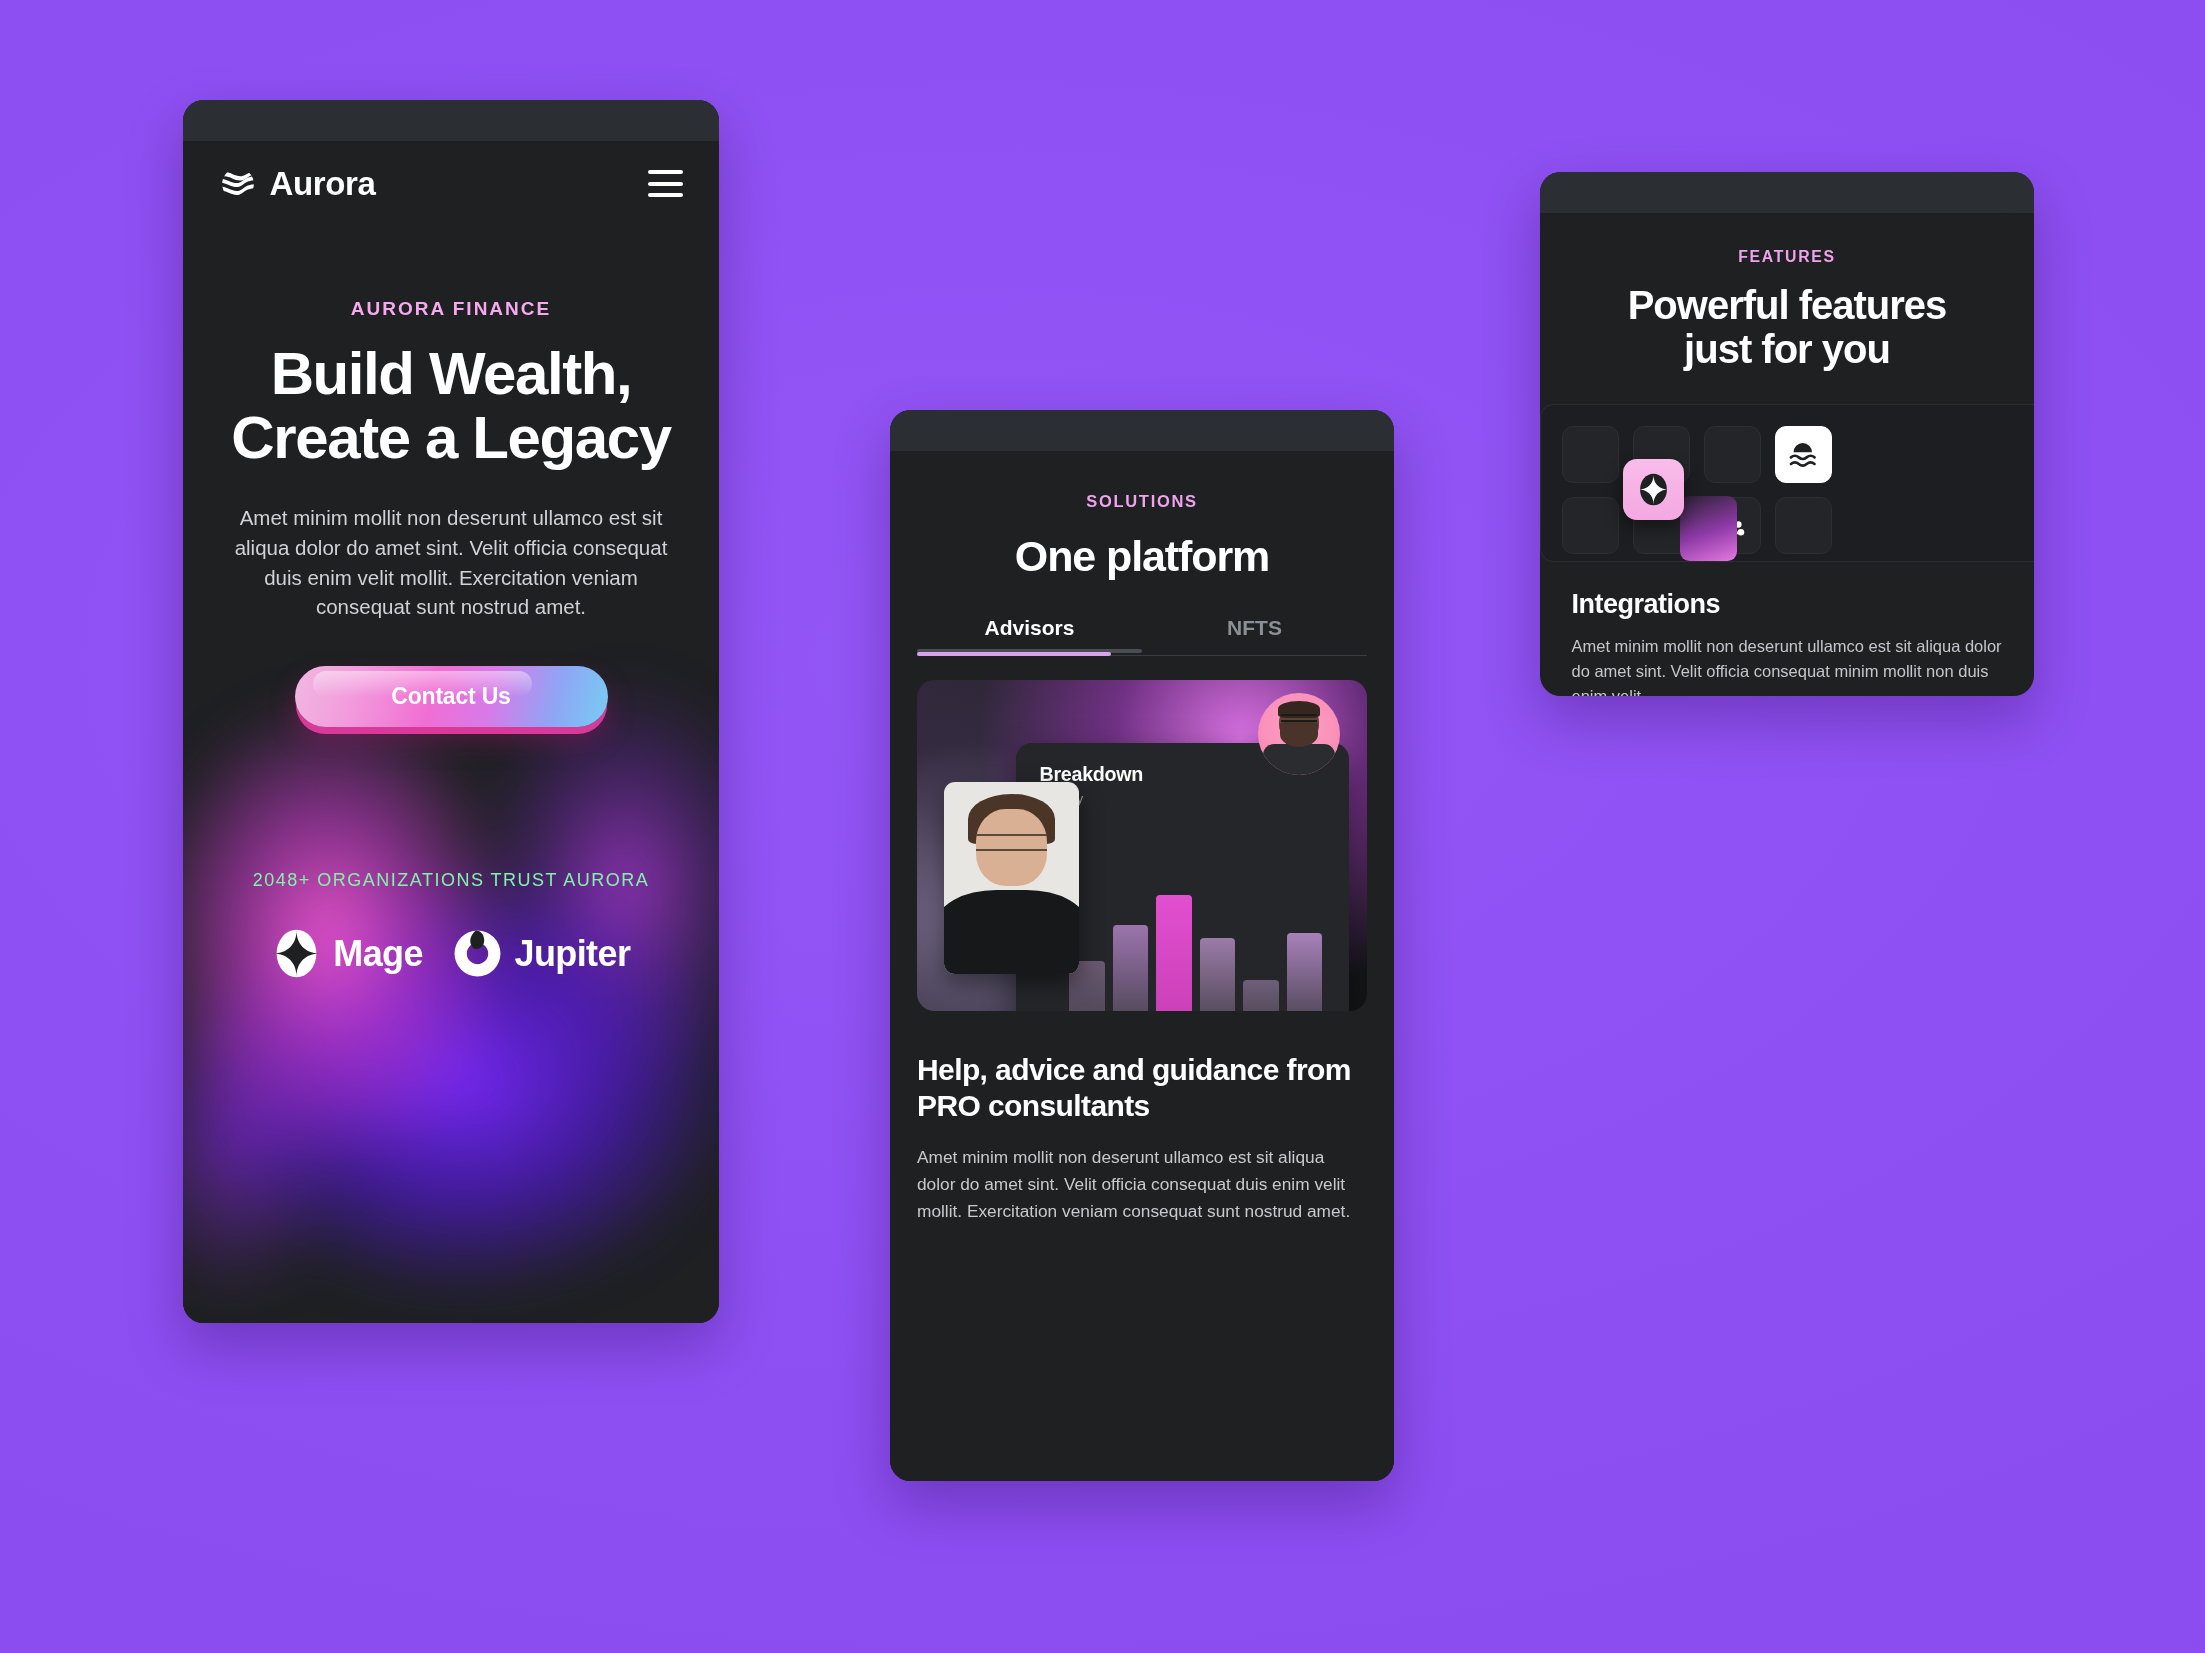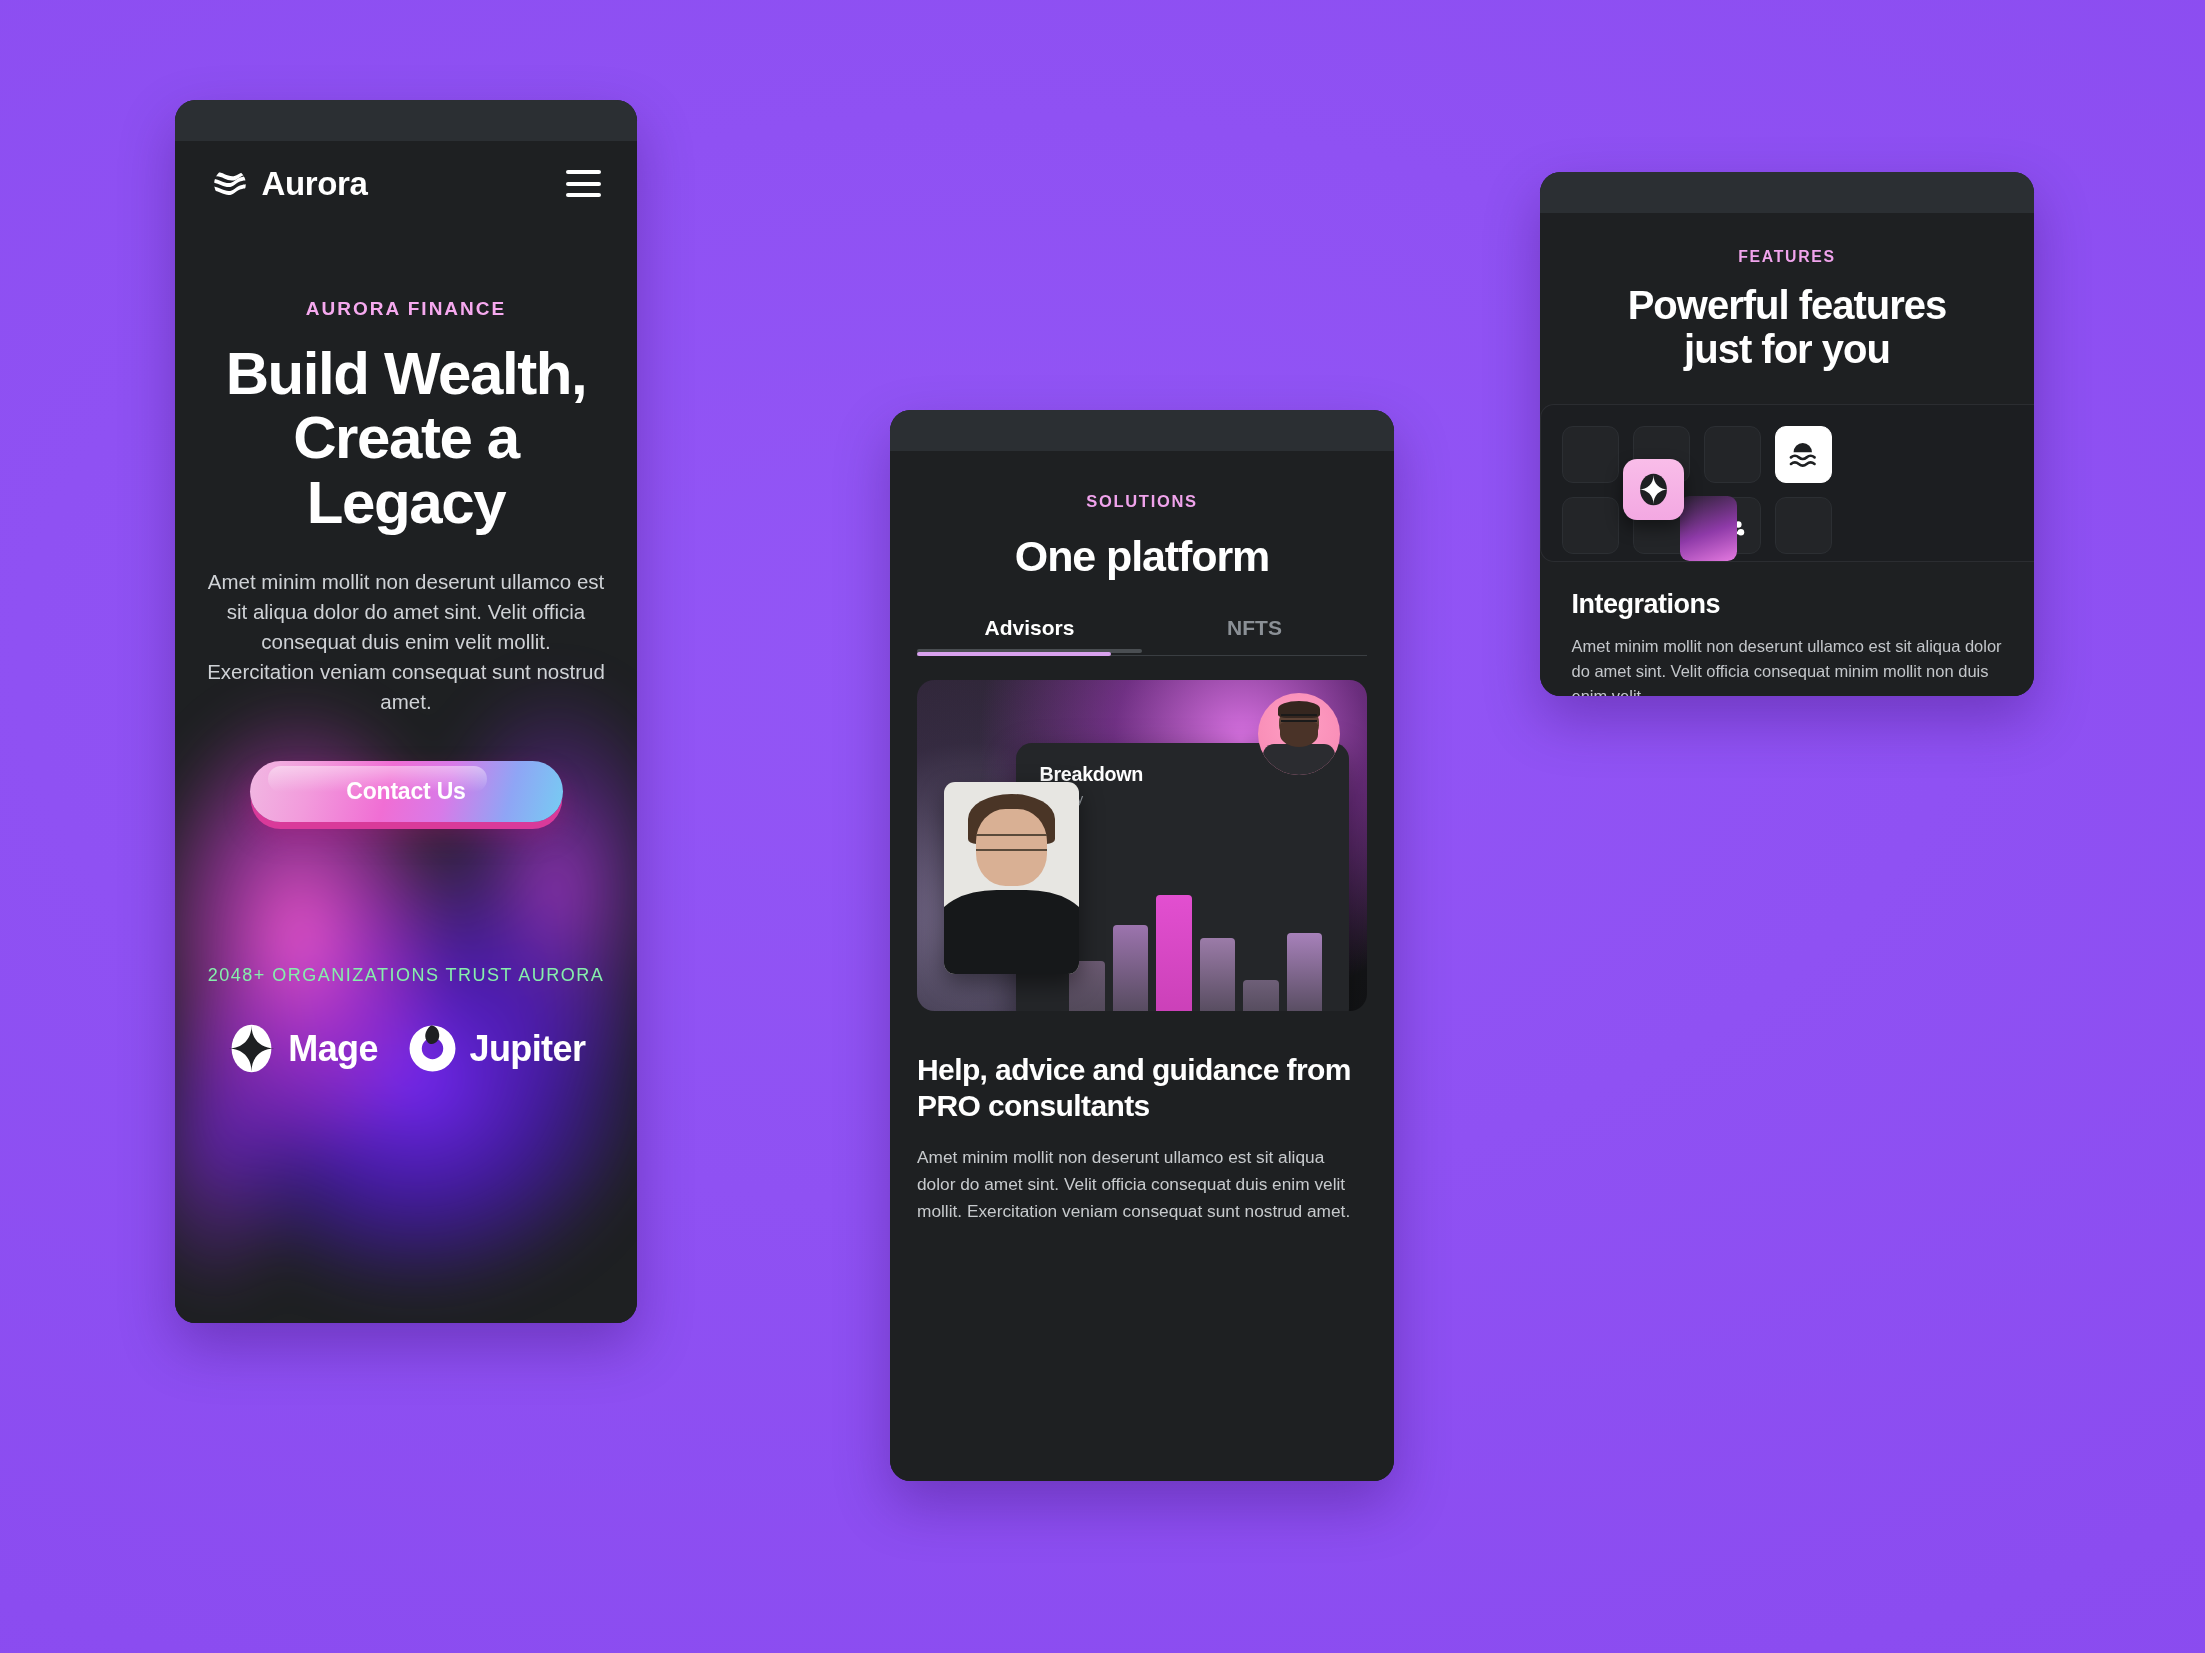--- a/index.html
+++ b/index.html
@@ -27,21 +27,21 @@
     width: 100%;
   }
   .screen {
     position: relative;
     width: 100%;
     background: #1e2022;
     overflow: hidden;
   }
 
   
-  #phone1 { left: 175px; top: 100px; width: 462px; height: 1223px; }
+  #phone1 { left: 183px; top: 100px; width: 536px; height: 1223px; }
   #phone1 .screen { height: calc(100% - 41px); }
 
   .p1-nav {
     position: relative; z-index: 5;
     display: flex; align-items: center; justify-content: space-between;
     padding: 23.6px 36px 0 36px;
   }
   .brand { display: flex; align-items: center; gap: 12.6px; }
   .brand-mark { width: 38px; height: 38px; display:block; }
   .brand-name {
@@ -164,21 +164,21 @@
   .avatar-card .face2 { position:absolute; left: 24%; top: 14%; width: 52%; height: 40%; border-radius: 42%; background:#d9b094; }
   .avatar-card .glass2 { position:absolute; left: 24%; top: 27%; width: 52%; height: 9%; border-top:2.4px solid #5a4a3a; border-bottom:2.4px solid #5a4a3a;}
   .avatar-card .shirt2 { position:absolute; left: -6%; bottom: 0; width: 112%; height: 44%; border-radius: 40% 40% 0 0; background:#16181a; }
 
   .p2-body { padding: 41px 27px 31.5px 27px; }
   .p2-h3 { color:#fff; font-size: 30px; line-height: 1.2; font-weight: 700; letter-spacing:-0.6px; }
   .p2-p { margin-top: 20.5px; color:#c7cacd; font-size: 17.3px; line-height: 1.55; }
 
   
   #phone3 { left: 1540px; top: 172px; width: 494px; height: 524px; }
-  #phone3 .screen { height: calc(100% - 41px); }
+  #phone3 .screen { height: calc(100% - 41px); border-radius: 32px; }
   .p3-inner { padding: 35px 31.5px 0 31.5px; }
   .p3-eyebrow { text-align:center; color:#f0a3ec; font-size: 15.8px; font-weight:700; letter-spacing: 1.7px; text-transform: uppercase;}
   .p3-h2 { margin-top: 17.3px; text-align:center; color:#fff; font-size: 40px; line-height:1.1; font-weight:700; letter-spacing:-1px;}
 
   .grid-panel {
     margin: 33px -31.5px 0 0; margin-left: 0;
     position: relative; height: 158px; border-radius: 14px 0 0 14px;
     border: 0.8px solid #2b2d31; border-right: none; overflow: hidden;
     background: #1c1e21;
   }

